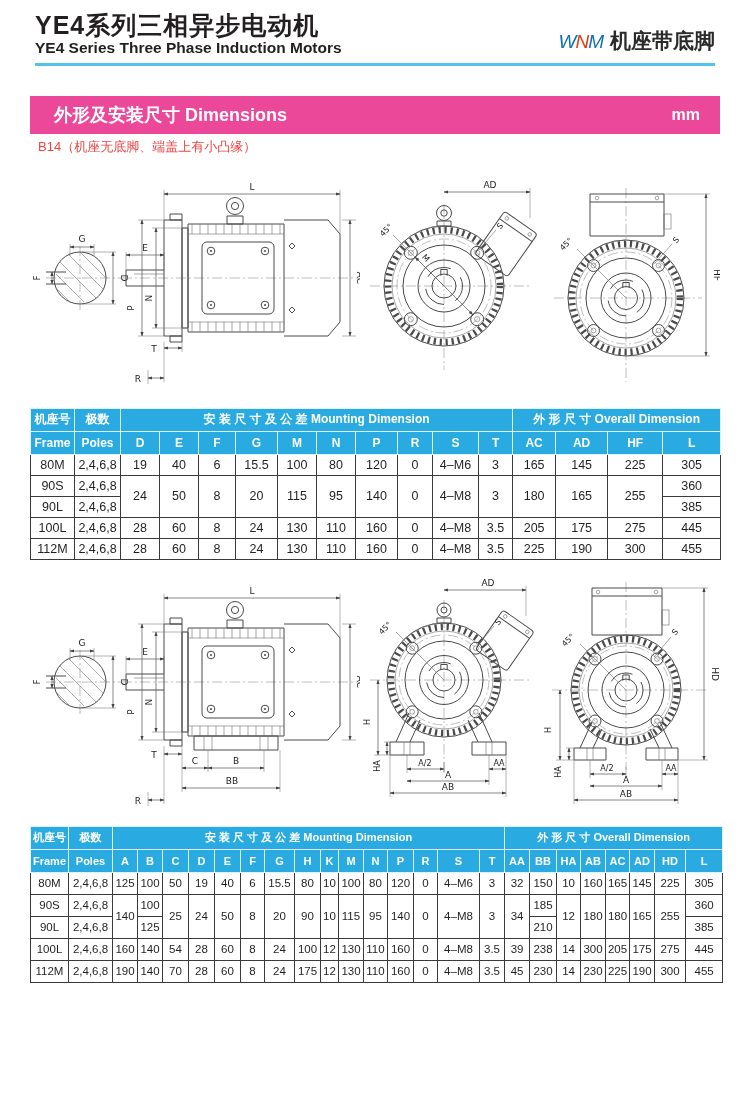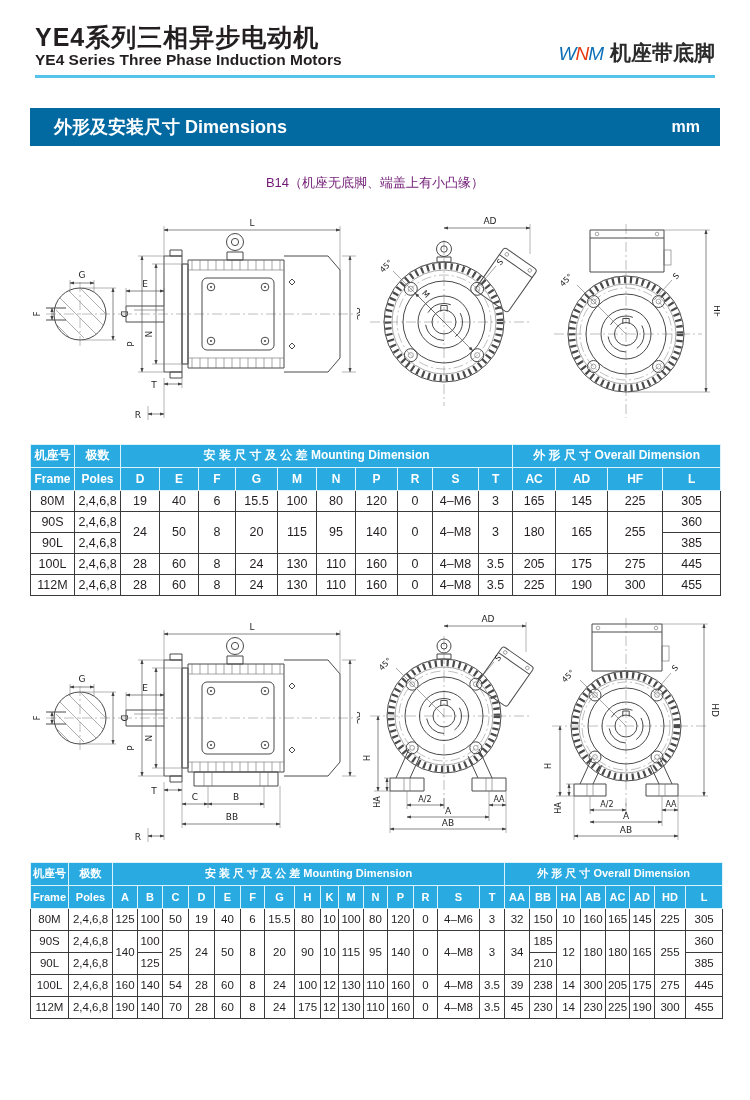--- a/index.html
+++ b/index.html
@@ -3,35 +3,35 @@
 <meta charset="utf-8">
 <style>
   * { box-sizing: border-box; }
   html,body { margin:0; padding:0; }
   body {
     width:750px; height:1100px; background:#fff; overflow:hidden; position:relative;
     font-family:"Liberation Sans", sans-serif; color:#231f20;
   }
   .page { padding:0 30px; }
   
-  .hdr { display:flex; justify-content:space-between; align-items:flex-end; padding-top:24px; margin:0 5px; }
+  .hdr { display:flex; justify-content:space-between; align-items:flex-end; padding-top:12px; margin:0 5px; }
   .hdr h1 { margin:0; font-size:25px; font-weight:bold; letter-spacing:1px; line-height:1.05; }
   .hdr h2 { margin:1px 0 0; font-size:15.5px; font-weight:bold; }
   .logo { display:flex; align-items:baseline; padding-bottom:2px; }
   .wnm { font-style:italic; font-weight:400; font-size:19px; letter-spacing:-1px; }
   .wnm .b { color:#0d6fb8; } .wnm .r { color:#e8380d; }
   .logo-cn { font-size:21px; font-weight:bold; margin-left:7px; color:#2b2b2b; }
   .rule { height:2.5px; background:#54c2ea; margin:6px 5px 0; }
   
-  .banner { margin-top:30px; background:#0369a1; color:#fff; height:38px;
+  .banner { margin-top:30px; background:#ec4899; color:#fff; height:38px;
     display:flex; justify-content:space-between; align-items:center; padding:0 20px 0 24px; }
   .banner .bt { font-size:18px; font-weight:bold; }
   .banner .bu { font-size:16px; font-weight:bold; }
   
-  .sec-label { margin:28px 8px 0; font-size:13px; color:#701a75;text-align:center; }
+  .sec-label { margin:4px 8px 0; font-size:13px; color:#ef4444; }
   .sec-label.b34 { margin-top:32px; }
   .drawings { display:flex; justify-content:space-between; align-items:flex-start; margin-top:2px; }
   
   svg text { font-family:"DejaVu Sans", sans-serif; font-size:9px; fill:#1d1d1d; }
   svg text.t8 { font-size:8px; }
   .ln  { fill:none; stroke:#4a4a4a; stroke-width:1; stroke-linejoin:round; }
   .tn  { fill:none; stroke:#6b6b6b; stroke-width:.6; }
   .cl  { fill:none; stroke:#8a8a8a; stroke-width:.55; stroke-dasharray:10 3 2 3; }
   .rib { fill:none; stroke:#4a4a4a; stroke-width:6.5; stroke-dasharray:2.2 3.8; }
   .dim { fill:none; stroke:#555; stroke-width:.7; marker-start:url(#arr); marker-end:url(#arr); }

